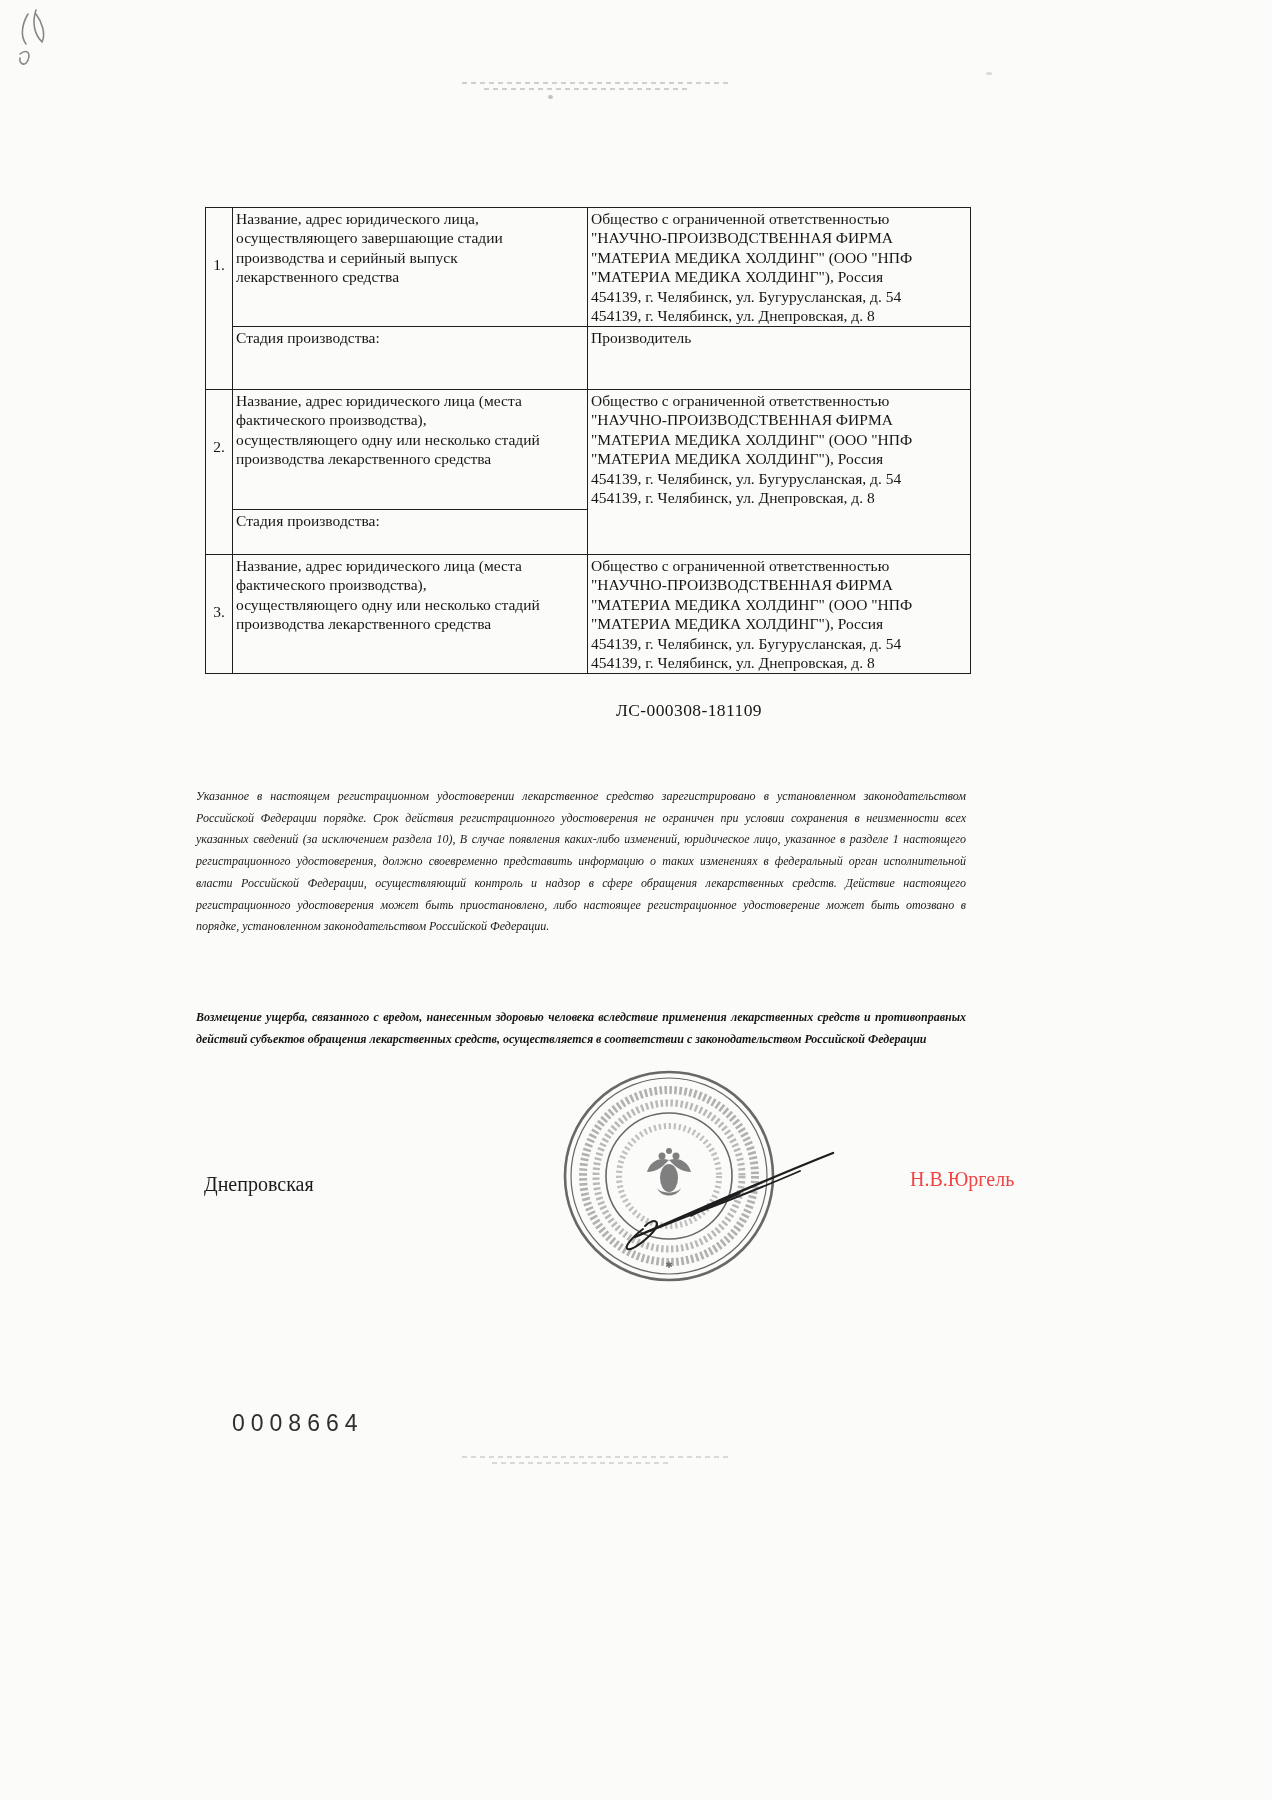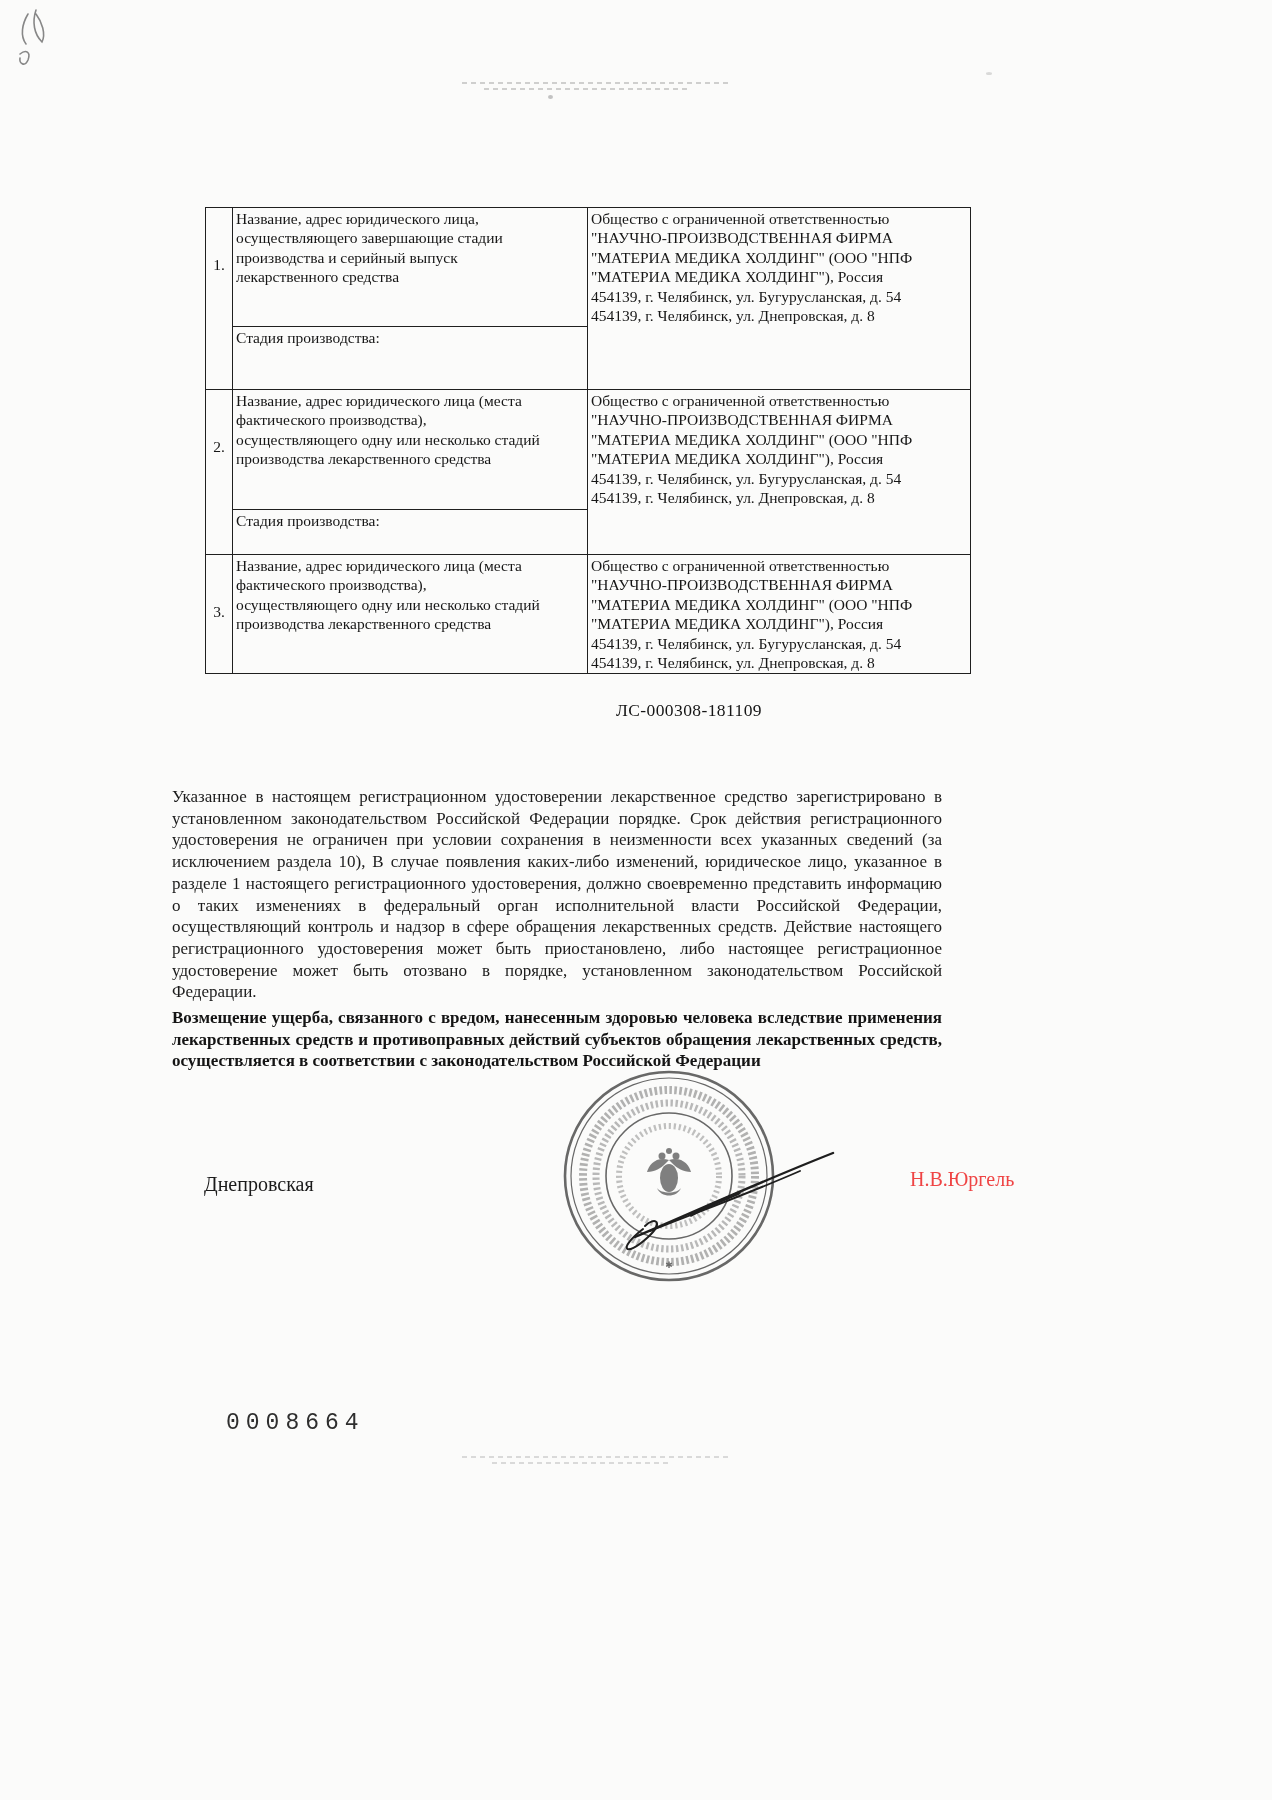--- a/index.html
+++ b/index.html
@@ -58,36 +58,36 @@
     font-size:17.5px;line-height:25px;font-weight:bold;
     padding-left:24px;text-indent:-24px;
     color:#161616;
   }
   .sec10-value{
     position:absolute;left:616px;top:700px;
     font-size:17.5px;letter-spacing:.4px;color:#161616;
   }
   
   .para{
-    position:absolute;left:172px;width:770px;
-    font-size:17px;line-height:21.7px;
-    text-align:justify;color:#1b1b1b;
+    position:absolute;left:196px;width:770px;
+    font-size:12px;line-height:21.7px;
+    text-align:justify;color:#1b1b1b;font-style:italic;
   }
   .para-main{top:786px;}
   .para-bold{top:1007px;font-weight:bold;color:#141414;}
   
   .role-label{position:absolute;left:204px;top:1173px;font-size:20px;color:#1b1b1b;}
   .name-label{position:absolute;left:895px;top:1168px;font-size:20px;color:#ef4444;margin-left:15px;}
   .stamp{position:absolute;left:553px;top:1060px;}
   .stamp svg{filter:blur(0.5px);}
   .signature{position:absolute;left:595px;top:1125px;}
   
   .serial{
-    position:absolute;left:226px;top:1410px;
-    font-family:Liberation Mono, monospace;
+    position:absolute;left:232px;top:1410px;
+    font-family:Liberation Sans, sans-serif;
     font-size:23px;letter-spacing:6px;color:#2e2e2e;
   }
   
   .pencil{position:absolute;left:8px;top:2px;}
   .noise{position:absolute;}
   .noise .nline{height:2px;background:repeating-linear-gradient(90deg, rgba(90,90,90,.55) 0 5px, transparent 5px 9px);}
   .noise-top{left:462px;top:82px;width:268px;opacity:.5;}
   .noise-top .n2{width:205px;margin:4px 0 0 22px;}
   .noise-bottom{left:462px;top:1456px;width:268px;opacity:.38;}
   .noise-bottom .n2{width:180px;margin:4px 0 0 30px;}
@@ -122,20 +122,21 @@
 производства и серийный выпуск
 лекарственного средства</div>
     <div class="cell r1c3">Общество с ограниченной ответственностью
 "НАУЧНО-ПРОИЗВОДСТВЕННАЯ ФИРМА
 "МАТЕРИА МЕДИКА ХОЛДИНГ" (ООО "НПФ
 "МАТЕРИА МЕДИКА ХОЛДИНГ"), Россия
 454139, г. Челябинск, ул. Бугурусланская, д. 54
 454139, г. Челябинск, ул. Днепровская, д. 8</div>
 
     <div class="cell bR bT r2c2">Стадия производства:</div>
+    <div class="cell bT r2c3">Производитель</div>
 
     <div class="cell cell-num bT r34">2.</div>
     <div class="cell bR bT r3c2">Название, адрес юридического лица (места
 фактического производства),
 осуществляющего одну или несколько стадий
 производства лекарственного средства</div>
     <div class="cell bT r3c3">Общество с ограниченной ответственностью
 "НАУЧНО-ПРОИЗВОДСТВЕННАЯ ФИРМА
 "МАТЕРИА МЕДИКА ХОЛДИНГ" (ООО "НПФ
 "МАТЕРИА МЕДИКА ХОЛДИНГ"), Россия

